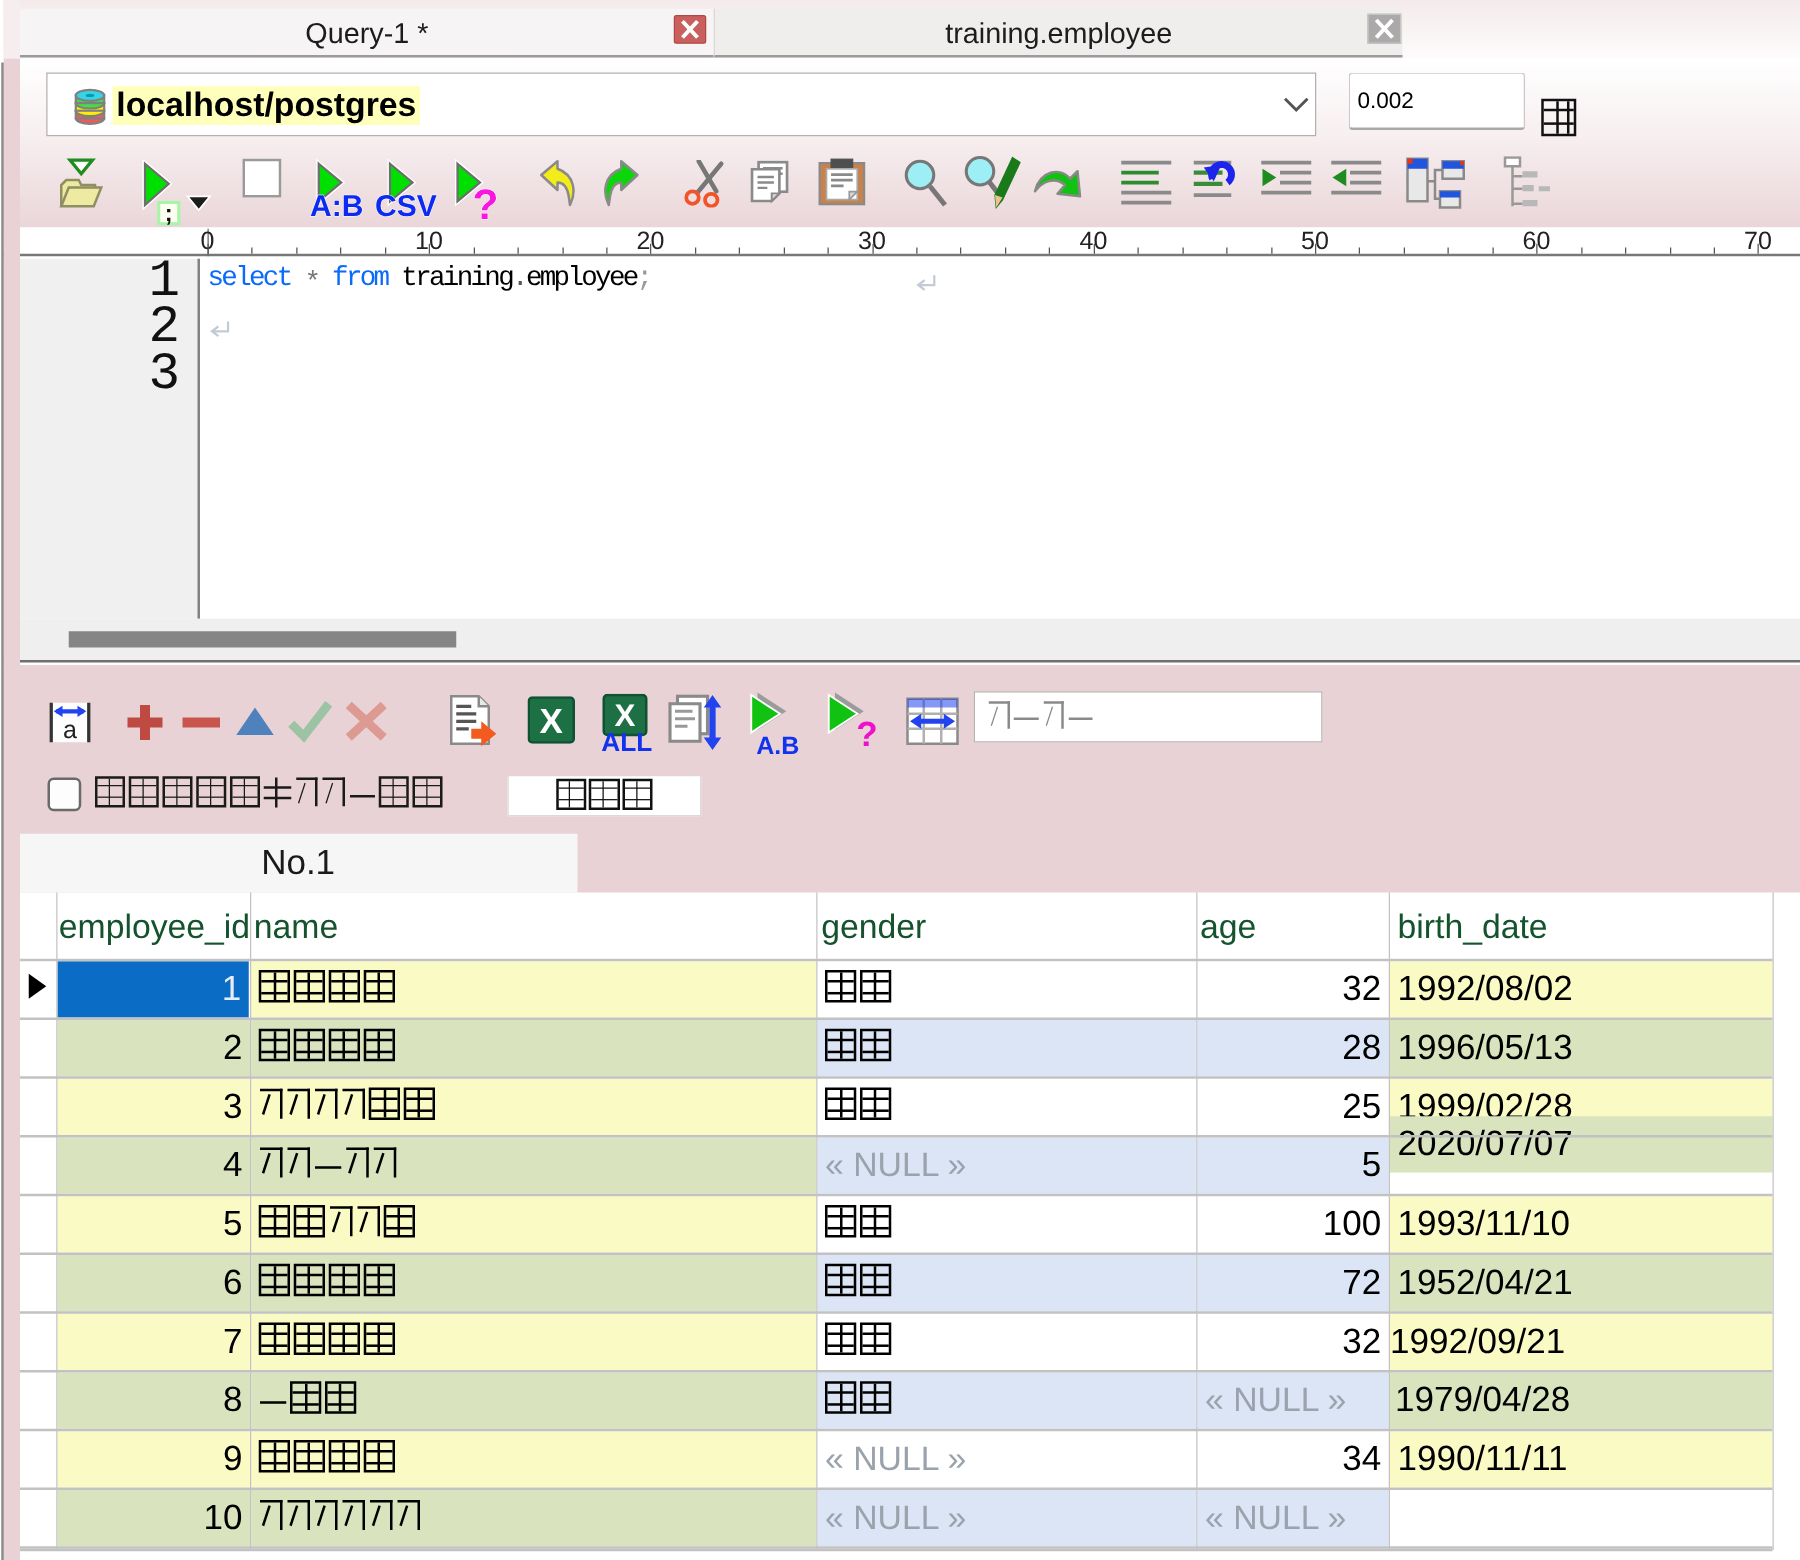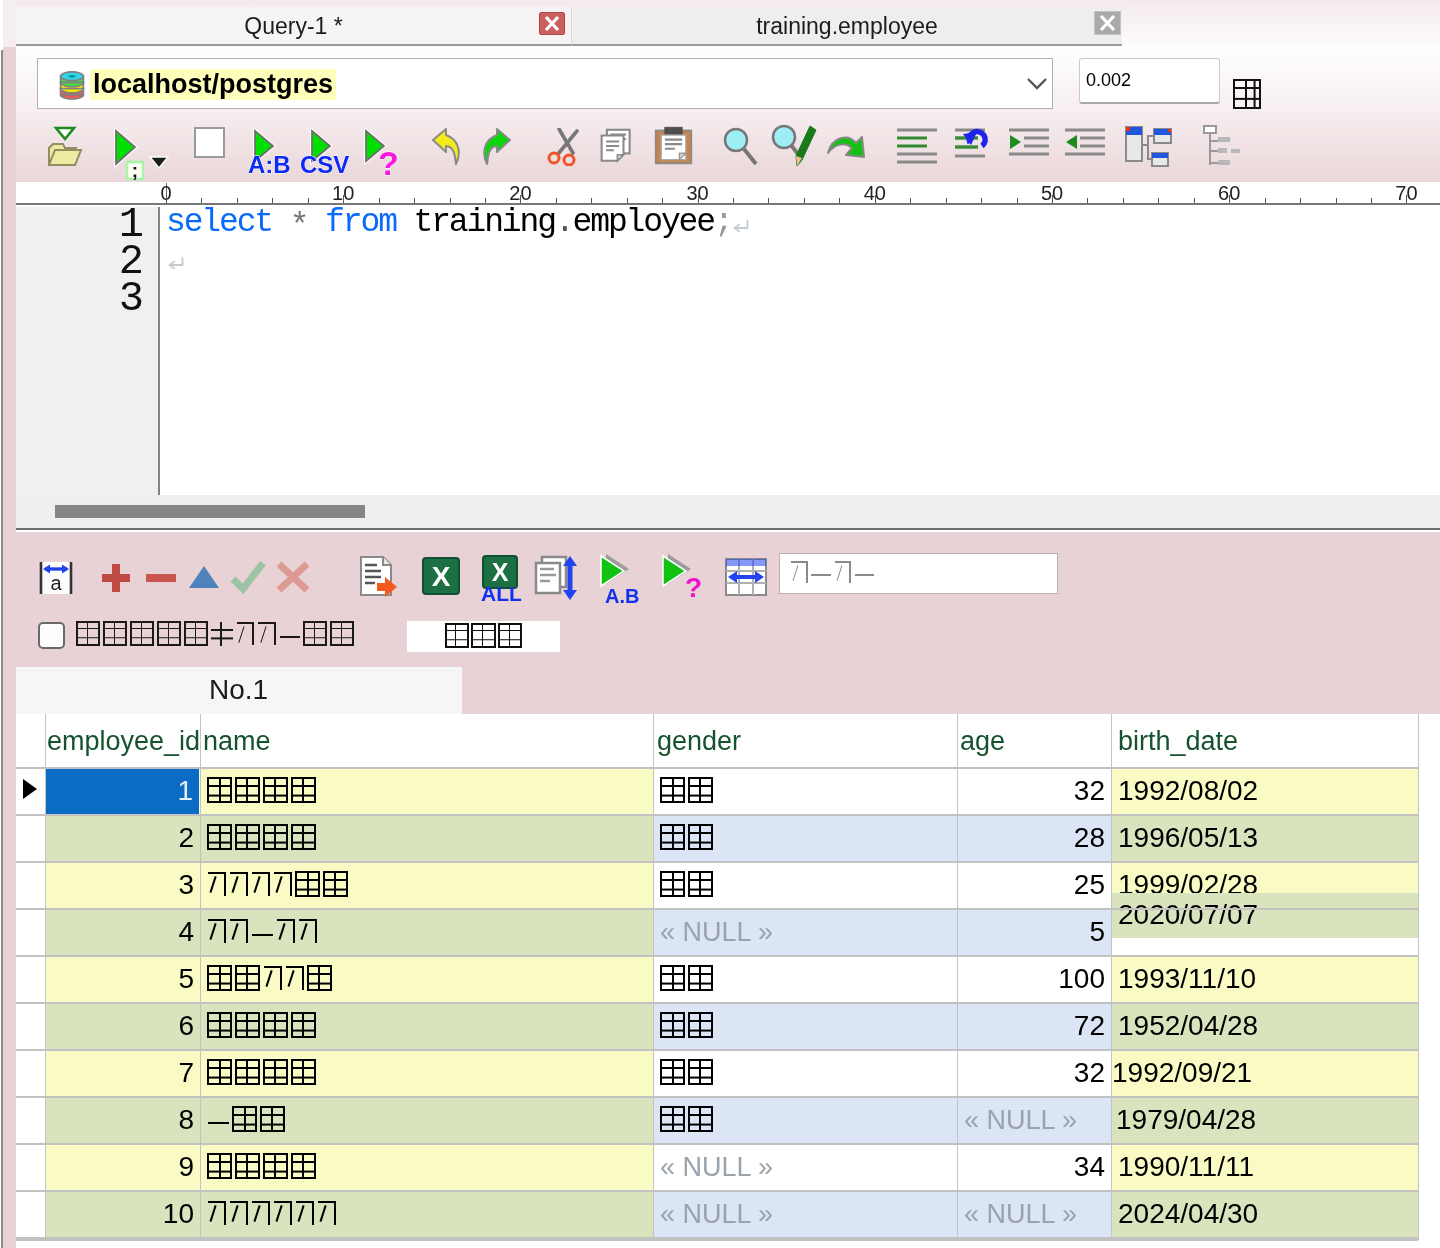--- a/index.html
+++ b/index.html
@@ -34,21 +34,21 @@
 #timebox{left:1079px;top:11px;width:141px;height:46px;background:#fff;border:1px solid #cfc7c7;border-bottom:2px solid #a8a8a8;border-radius:3px;font-weight:normal;font-size:18px;line-height:43px;padding-left:6px}
 #sec{left:1231px;top:29px;font-size:33px;font-weight:bold;color:#111}
 
 #ruler{left:0px;top:182px;width:1440px;height:23px;background:#fff;border-bottom:2px solid #787878}
 .rnum{position:absolute;top:0px;font-size:20px;color:#222;transform:translateX(-50%)}
 .tick{position:absolute;bottom:0;width:1px;background:#555}
 
 #editor{left:0;top:207px;width:1440px;height:323px;background:#fff;border-bottom:2px solid #6f6f6f}
 #gutter{left:16px;top:0;width:144px;height:288px;background:#f0f0f0;border-right:2px solid #828282}
 .lnum{position:absolute;right:14px;font-family:"Liberation Mono",monospace;font-size:42px;color:#111;line-height:37px}
-#code{left:166px;top:-3px;font-family:"Liberation Mono",monospace;font-size:33px;letter-spacing:-2.13px;white-space:pre;line-height:37px}
+#code{left:166px;top:-3px;font-family:"Liberation Mono",monospace;font-size:22px;letter-spacing:-2.13px;white-space:pre;line-height:37px}
 #scrollstrip{left:16px;top:288px;width:1424px;height:33px;background:#efefef}
 #thumb{left:39px;top:10px;width:310px;height:13px;background:#858585}
 .cr{position:absolute;width:14px;height:14px}
 
 #lower{left:0;top:532px;width:1440px;height:716px;background:#e8d2d5}
 
 #marker{left:779px;top:21px;width:279px;height:41px;background:#fff;border:1px solid #b9b1b1;font-size:27px;color:#8a8a8a;line-height:39px;padding-left:9px}
 
 #cb{left:38px;top:90px;width:27px;height:27px;background:#fdfdfd;border:2px solid #6a6a6a;border-radius:5px}
 #cblabel{left:75px;top:87px;font-size:28px;color:#1a1a1a}
@@ -432,41 +432,40 @@
         <div class="cell " style="left:1099px;width:306px;top:179px;background:#d9e3bd"><span style="padding-left:6px">2020/07/07</span></div>
         <div class="cell num" style="left:33px;width:154px;top:243px;background:#fafac5">5</div>
         <div class="cell cjk" style="left:188px;width:452px;top:243px;background:#fafac5"><span style="padding-left:5px;display:inline-block"><span class="jp"><i class="K"></i><i class="K"></i><i class="N"></i><i class="N"></i><i class="K"></i></span></span></div>
         <div class="cell cjk" style="left:641px;width:303px;top:243px;background:#ffffff"><span style="padding-left:5px;display:inline-block"><span class="jp"><i class="K"></i><i class="K"></i></span></span></div>
         <div class="cell num" style="left:945px;width:153px;top:243px;background:#ffffff">100</div>
         <div class="cell " style="left:1099px;width:306px;top:243px;background:#fafac5"><span style="padding-left:6px">1993/11/10</span></div>
         <div class="cell num" style="left:33px;width:154px;top:290px;background:#d9e3bd">6</div>
         <div class="cell cjk" style="left:188px;width:452px;top:290px;background:#d9e3bd"><span style="padding-left:5px;display:inline-block"><span class="jp"><i class="K"></i><i class="K"></i><i class="K"></i><i class="K"></i></span></span></div>
         <div class="cell cjk" style="left:641px;width:303px;top:290px;background:#dbe5f5"><span style="padding-left:5px;display:inline-block"><span class="jp"><i class="K"></i><i class="K"></i></span></span></div>
         <div class="cell num" style="left:945px;width:153px;top:290px;background:#dbe5f5">72</div>
-        <div class="cell " style="left:1099px;width:306px;top:290px;background:#d9e3bd"><span style="padding-left:6px">1952/04/28</span></div>
+        <div class="cell " style="left:1099px;width:306px;top:290px;background:#d9e3bd"><span style="padding-left:6px">1952/04/21</span></div>
         <div class="cell num" style="left:33px;width:154px;top:337px;background:#fafac5">7</div>
         <div class="cell cjk" style="left:188px;width:452px;top:337px;background:#fafac5"><span style="padding-left:5px;display:inline-block"><span class="jp"><i class="K"></i><i class="K"></i><i class="K"></i><i class="K"></i></span></span></div>
         <div class="cell cjk" style="left:641px;width:303px;top:337px;background:#ffffff"><span style="padding-left:5px;display:inline-block"><span class="jp"><i class="K"></i><i class="K"></i></span></span></div>
         <div class="cell num" style="left:945px;width:153px;top:337px;background:#ffffff">32</div>
         <div class="cell " style="left:1099px;width:306px;top:337px;background:#fafac5"><span style="padding-left:0">1992/09/21</span></div>
         <div class="cell num" style="left:33px;width:154px;top:384px;background:#d9e3bd">8</div>
         <div class="cell cjk" style="left:188px;width:452px;top:384px;background:#d9e3bd"><span style="padding-left:5px;display:inline-block"><span class="jp"><i class="B"></i><i class="K"></i><i class="K"></i></span></span></div>
         <div class="cell cjk" style="left:641px;width:303px;top:384px;background:#dbe5f5"><span style="padding-left:5px;display:inline-block"><span class="jp"><i class="K"></i><i class="K"></i></span></span></div>
         <div class="cell nul" style="left:945px;width:153px;top:384px;background:#dbe5f5"><span style="padding-left:6px">« NULL »</span></div>
         <div class="cell " style="left:1099px;width:306px;top:384px;background:#d9e3bd"><span style="padding-left:4px">1979/04/28</span></div>
         <div class="cell num" style="left:33px;width:154px;top:431px;background:#fafac5">9</div>
         <div class="cell cjk" style="left:188px;width:452px;top:431px;background:#fafac5"><span style="padding-left:5px;display:inline-block"><span class="jp"><i class="K"></i><i class="K"></i><i class="K"></i><i class="K"></i></span></span></div>
         <div class="cell nul" style="left:641px;width:303px;top:431px;background:#ffffff"><span style="padding-left:6px">« NULL »</span></div>
         <div class="cell num" style="left:945px;width:153px;top:431px;background:#ffffff">34</div>
         <div class="cell " style="left:1099px;width:306px;top:431px;background:#fafac5"><span style="padding-left:6px">1990/11/11</span></div>
         <div class="cell num" style="left:33px;width:154px;top:478px;background:#d9e3bd">10</div>
         <div class="cell cjk" style="left:188px;width:452px;top:478px;background:#d9e3bd"><span style="padding-left:5px;display:inline-block"><span class="jp"><i class="N"></i><i class="N"></i><i class="N"></i><i class="N"></i><i class="N"></i><i class="N"></i></span></span></div>
         <div class="cell nul" style="left:641px;width:303px;top:478px;background:#dbe5f5"><span style="padding-left:6px">« NULL »</span></div>
         <div class="cell nul" style="left:945px;width:153px;top:478px;background:#dbe5f5"><span style="padding-left:6px">« NULL »</span></div>
-        <div class="cell " style="left:1099px;width:306px;top:478px;background:#d9e3bd"><span style="padding-left:6px">2024/04/30</span></div>
         <div class="gv" style="left:32px"></div>
         <div class="gv" style="left:187px"></div>
         <div class="gv" style="left:640px"></div>
         <div class="gv" style="left:944px"></div>
         <div class="gv" style="left:1098px"></div>
         <div class="gv" style="left:1405px"></div>
         <div class="gv" style="left:0px"></div>
         <div class="gh" style="top:53px"></div>
         <div class="gh" style="top:100px"></div>
         <div class="gh" style="top:147px"></div>

